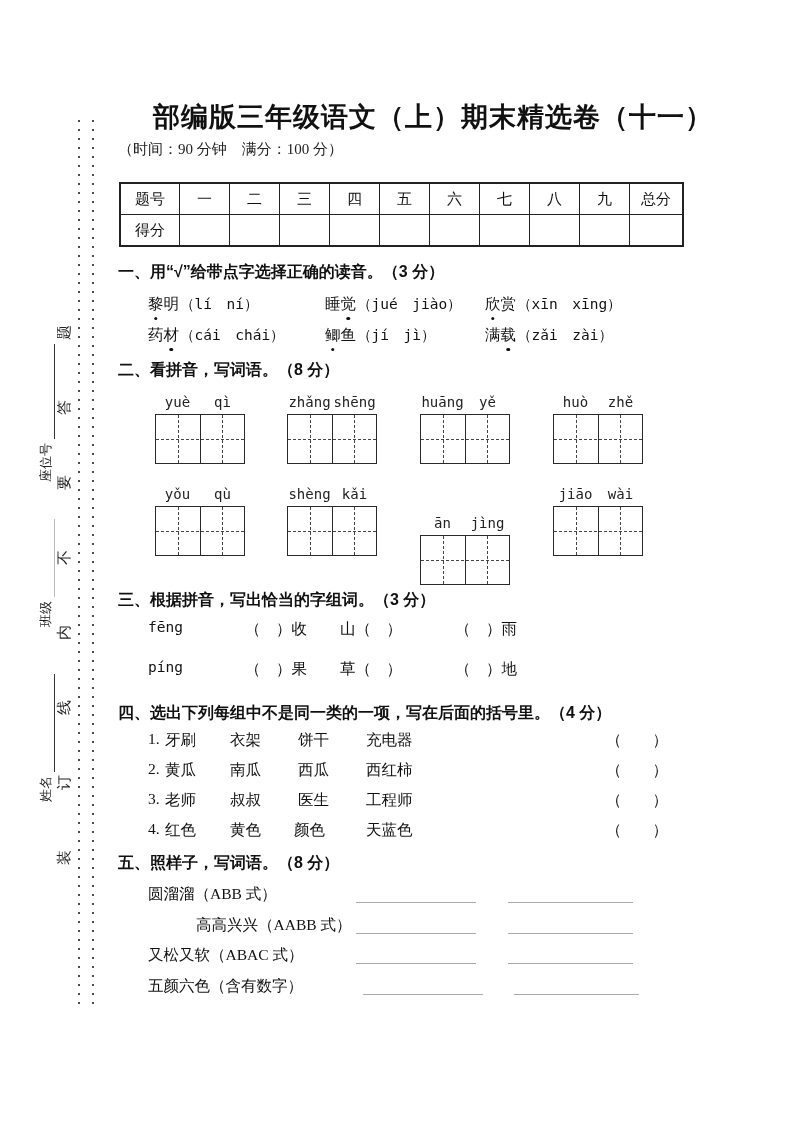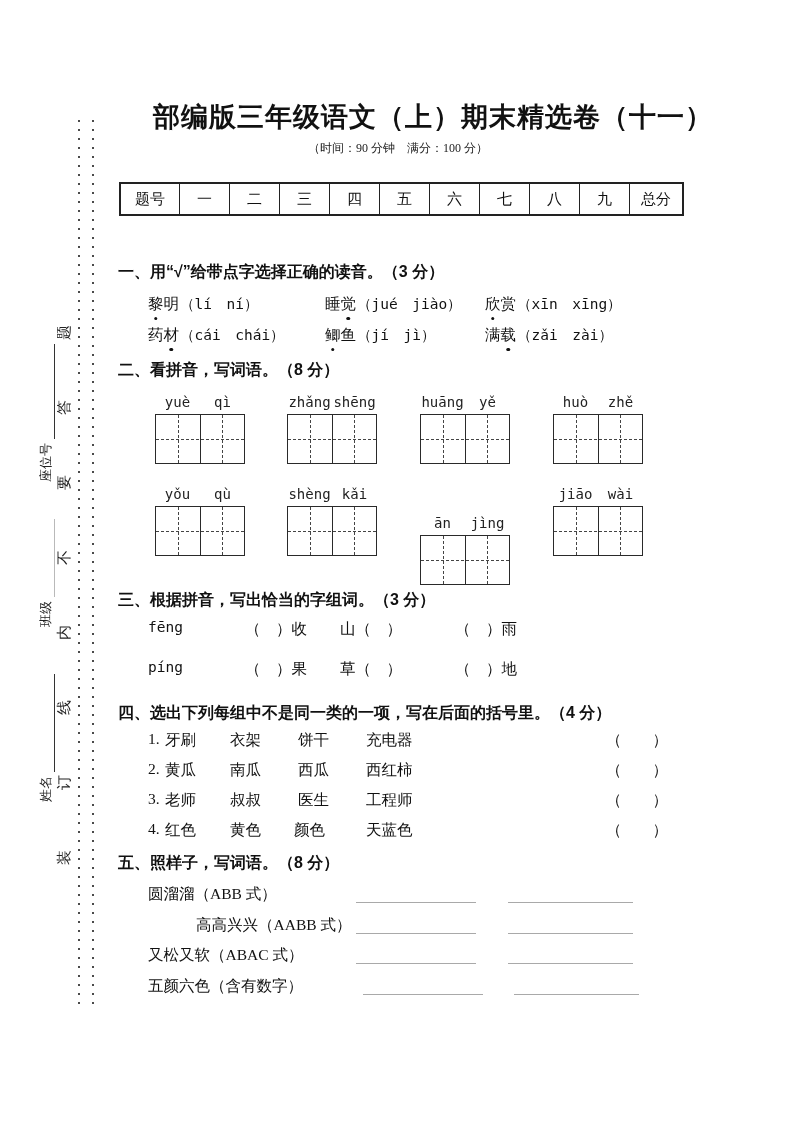--- a/index.html
+++ b/index.html
@@ -39,21 +39,21 @@
   
   .title{
     position:absolute;left:118px;top:99px;width:560px;
     text-align:right;font-size:27px;font-weight:bold;
     font-family:"Liberation Sans","DejaVu Sans",sans-serif;
     letter-spacing:1px;
     margin-left:35px;
   }
   .subtitle{
     position:absolute;left:118px;top:140px;width:560px;
-    text-align:center;font-size:12px;color:#222;
+    text-align:left;font-size:15px;color:#222;
   }
   
   .score-table{
     position:absolute;left:119px;top:182px;
     border-collapse:collapse;table-layout:fixed;
   }
   .score-table td{
     border:1px solid #222;height:30px;text-align:center;
     font-size:15px;padding:0;
   }
@@ -120,20 +120,33 @@
       <td class="c">二</td>
       <td class="c">三</td>
       <td class="c">四</td>
       <td class="c">五</td>
       <td class="c">六</td>
       <td class="c">七</td>
       <td class="c">八</td>
       <td class="c">九</td>
       <td class="cz">总分</td>
     </tr>
+    <tr>
+      <td class="c0">得分</td>
+      <td class="c"></td>
+      <td class="c"></td>
+      <td class="c"></td>
+      <td class="c"></td>
+      <td class="c"></td>
+      <td class="c"></td>
+      <td class="c"></td>
+      <td class="c"></td>
+      <td class="c"></td>
+      <td class="cz"></td>
+    </tr>
   </tbody>
     </table>
 
   <div class="content">
 
     <div class="sec-head" style="top:262px;">一、用“√”给带点字选择正确的读音。（3 分）</div>
     <div class="row" style="top:294px;left:0;height:24px;width:566px;">
       <span class="at" style="left:30px;"><span class="ch dot">黎</span><span class="ch">明</span><span class="opts pinword">（lí　ní）</span></span>
       <span class="at" style="left:207px;"><span class="ch">睡</span><span class="ch dot">觉</span><span class="opts pinword">（jué　jiào）</span></span>
       <span class="at" style="left:367px;"><span class="ch dot">欣</span><span class="ch">赏</span><span class="opts pinword">（xīn　xīng）</span></span>

